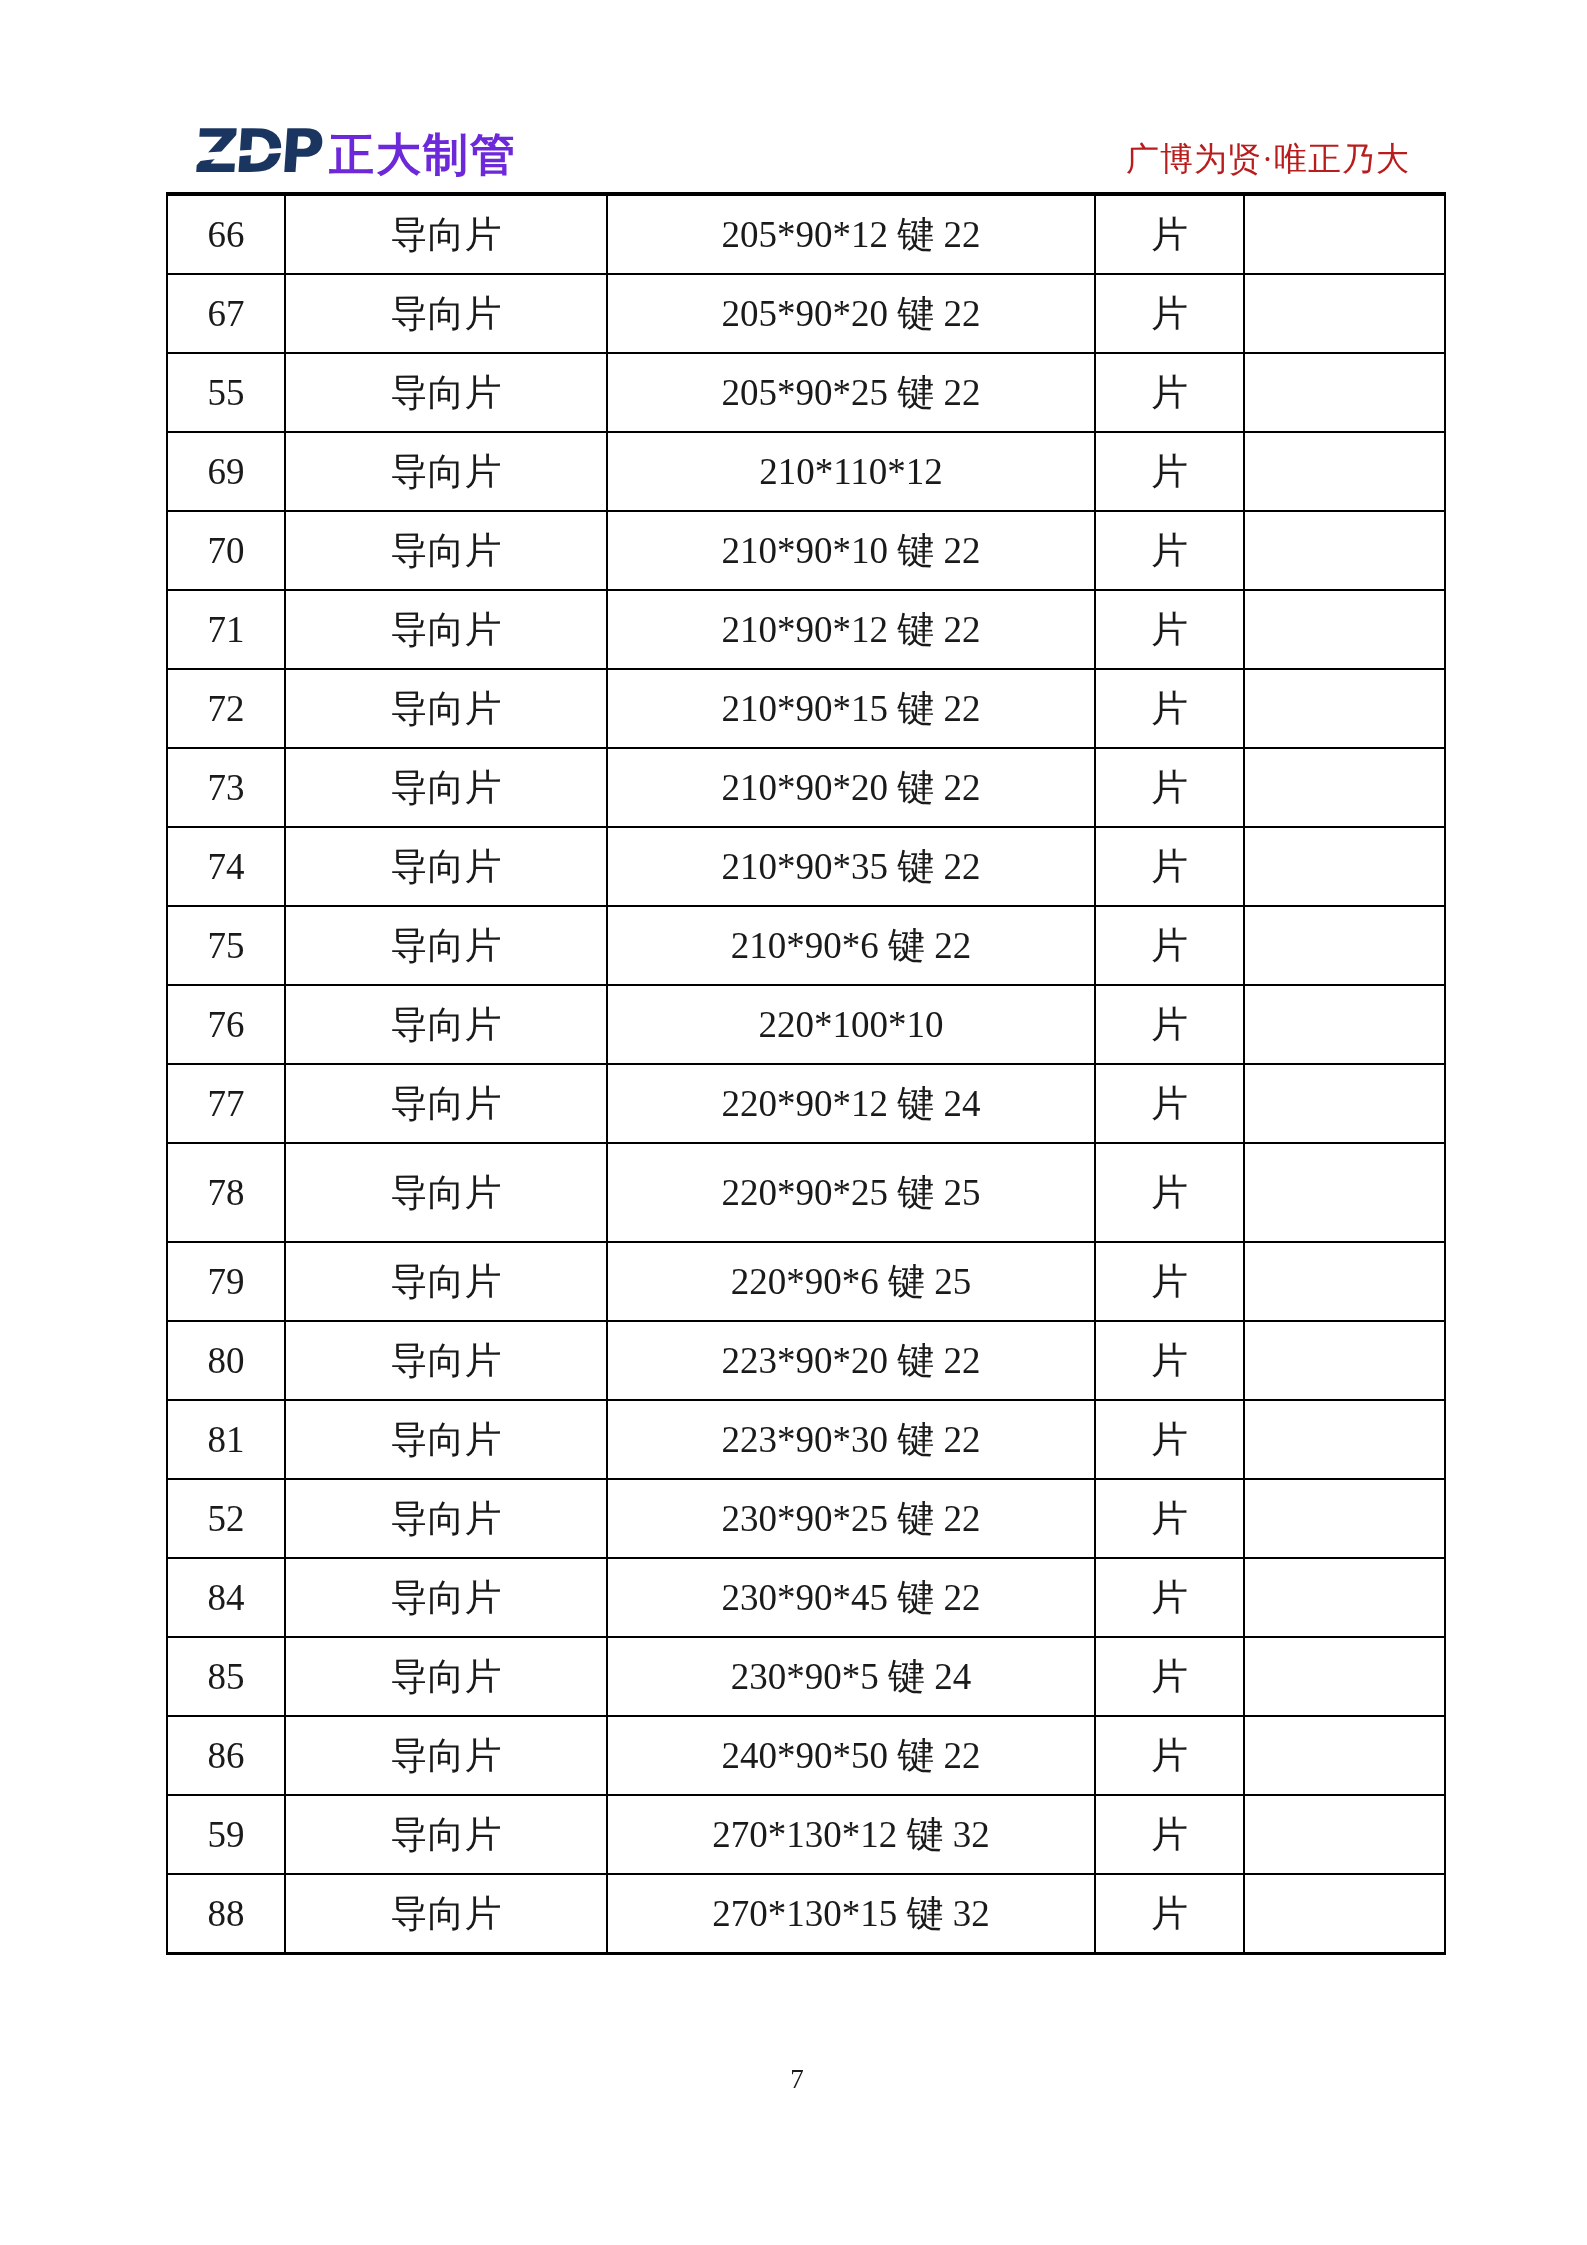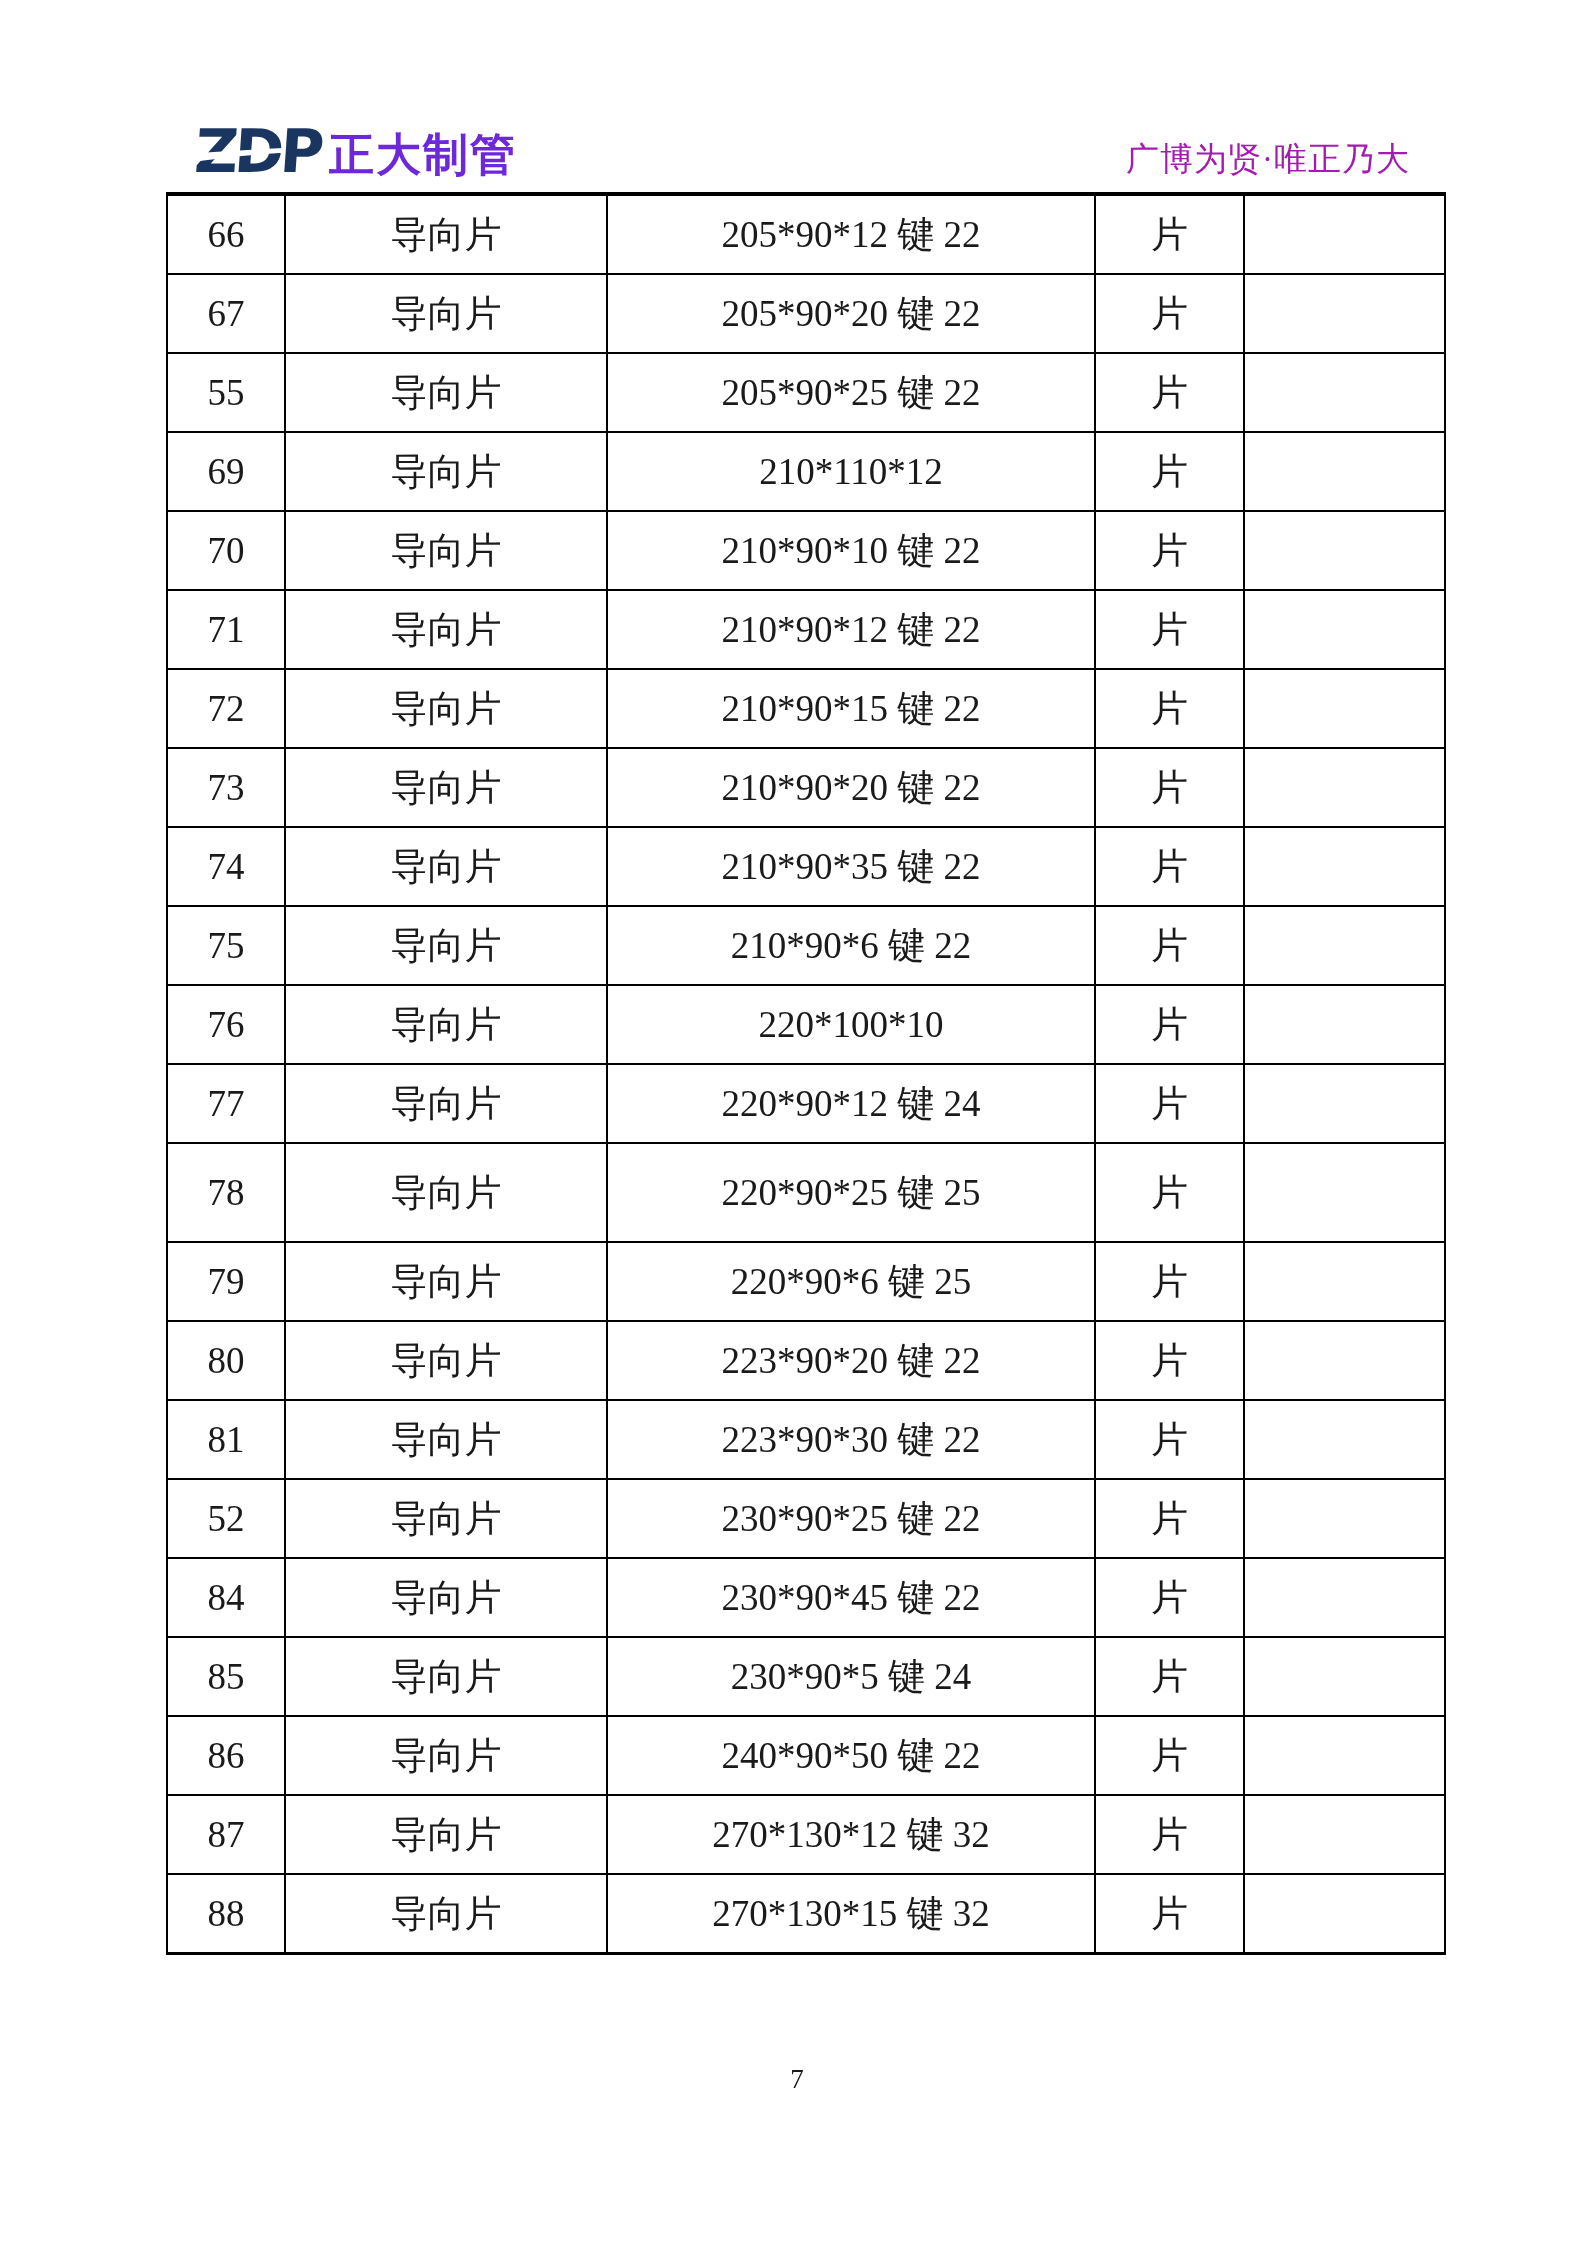--- a/index.html
+++ b/index.html
@@ -48,21 +48,21 @@
     color: #6d28d9;
     white-space: nowrap;
   }
   .slogan {
     position: absolute;
     right: 177px;
     top: 141px;
     font-size: 33px;
     line-height: 1.15;
     letter-spacing: 1px;
-    color: #a21caf;
+    color: #b91c1c;
     white-space: nowrap;
   }
 
   
   .tbl {
     position: absolute;
     left: 158px;
     top: 192px;
     width: 1278px;
     border-collapse: collapse;
@@ -275,21 +275,21 @@
 
       <tr>
         <td>86</td>
         <td>导向片</td>
         <td>240*90*50 键 22</td>
         <td>片</td>
         <td></td>
       </tr>
 
       <tr>
-        <td>87</td>
+        <td>59</td>
         <td>导向片</td>
         <td>270*130*12 键 32</td>
         <td>片</td>
         <td></td>
       </tr>
 
       <tr>
         <td>88</td>
         <td>导向片</td>
         <td>270*130*15 键 32</td>

